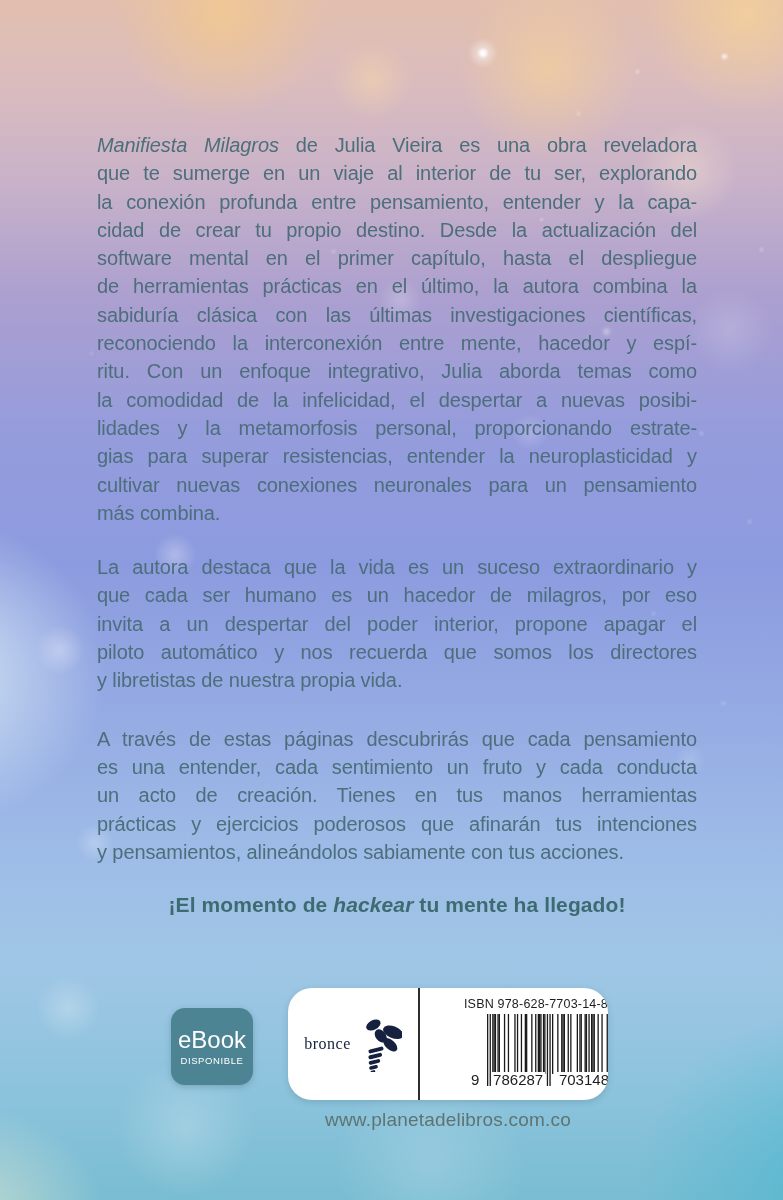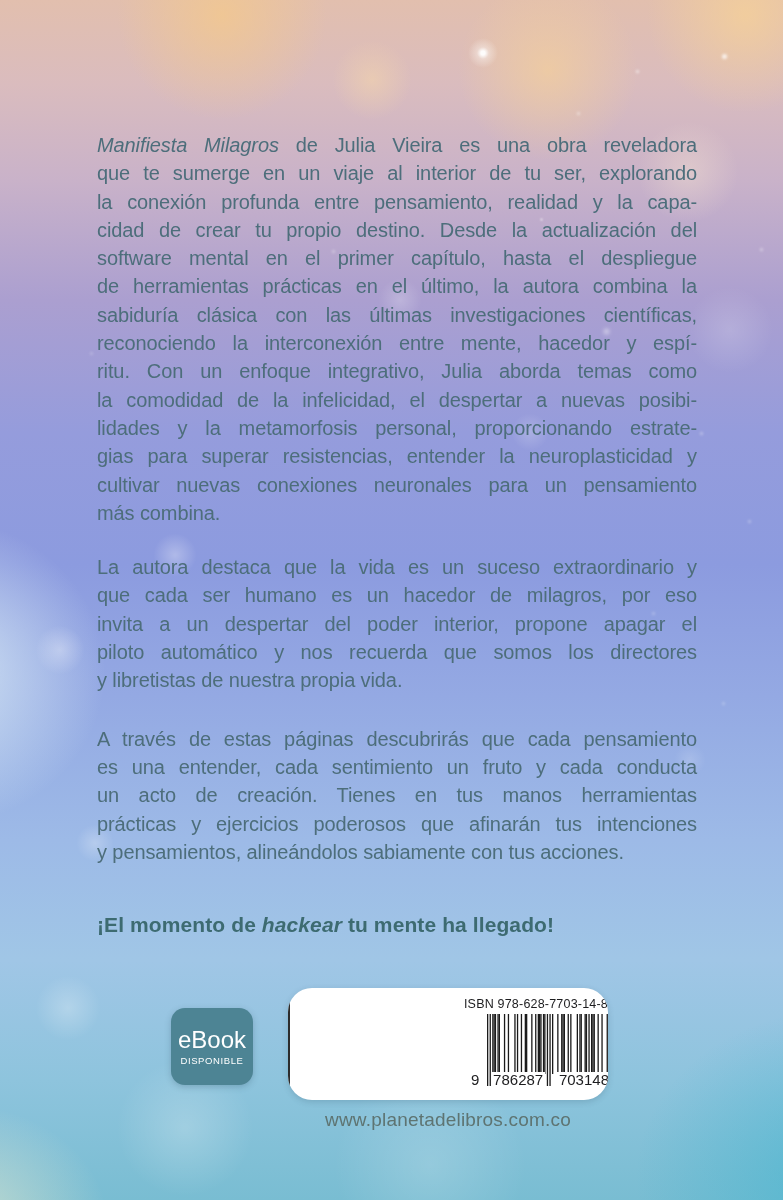--- a/index.html
+++ b/index.html
@@ -63,22 +63,22 @@
   }
   .line{
     height:28.3px;line-height:28.3px;letter-spacing:-.1px;
     text-align:justify;text-align-last:justify;white-space:nowrap;
   }
   .line.last{text-align-last:left;}
   .it{font-style:italic;}
   .para.p2{margin-top:26px;}
   .para.p3{margin-top:30px;}
   .tagline{
-    position:absolute;left:97px;top:893px;width:600px;
-    font-weight:bold;font-size:21px;letter-spacing:.1px;color:var(--tagline-text);margin-top:20px;
+    position:absolute;left:97px;top:893px;width:600px;text-align:center;
+    font-weight:bold;font-size:21px;letter-spacing:.1px;color:var(--tagline-text);
   }
   .ebook{
     position:absolute;left:171px;top:1008px;width:82px;height:77px;
     background:var(--ebook-badge-bg);border-radius:14px;
     display:flex;flex-direction:column;align-items:center;justify-content:center;
     color:var(--ebook-badge-text);
     box-shadow:0 2px 6px rgba(40,70,90,.25);
   }
   .ebook-title{font-size:24px;line-height:25px;}
   .ebook-sub{font-size:9.5px;letter-spacing:.6px;margin-top:3px;}
@@ -109,21 +109,21 @@
 </head>
 <body>
 
 <div class="cover">
   <div class="sparkles"></div>
 
   <div class="synopsis">
       <div class="para p1">
         <div class="line"><span class="it">Manifiesta Milagros</span><span> de Julia Vieira es una obra reveladora</span></div>
         <div class="line"><span>que te sumerge en un viaje al interior de tu ser, explorando</span></div>
-        <div class="line"><span>la conexión profunda entre pensamiento, realidad y la capa-</span></div>
+        <div class="line"><span>la conexión profunda entre pensamiento, entender y la capa-</span></div>
         <div class="line"><span>cidad de crear tu propio destino. Desde la actualización del</span></div>
         <div class="line"><span>software mental en el primer capítulo, hasta el despliegue</span></div>
         <div class="line"><span>de herramientas prácticas en el último, la autora combina la</span></div>
         <div class="line"><span>sabiduría clásica con las últimas investigaciones científicas,</span></div>
         <div class="line"><span>reconociendo la interconexión entre mente, hacedor y espí-</span></div>
         <div class="line"><span>ritu. Con un enfoque integrativo, Julia aborda temas como</span></div>
         <div class="line"><span>la comodidad de la infelicidad, el despertar a nuevas posibi-</span></div>
         <div class="line"><span>lidades y la metamorfosis personal, proporcionando estrate-</span></div>
         <div class="line"><span>gias para superar resistencias, entender la neuroplasticidad y</span></div>
         <div class="line"><span>cultivar nuevas conexiones neuronales para un pensamiento</span></div>
@@ -146,20 +146,38 @@
     </div>
 
   <div class="tagline"><span>¡El momento de </span><span class="it">hackear</span><span> tu mente ha llegado!</span></div>
 
   <div class="ebook">
     <div class="ebook-title">eBook</div>
     <div class="ebook-sub">DISPONIBLE</div>
   </div>
 
   <div class="panel">
+    <div class="panel-left">
+      <span class="bronce">bronce</span>
+      <svg class="bee" width="44" height="56" viewBox="0 0 60 76" aria-hidden="true">
+        <g fill="#16203f">
+          <ellipse cx="21" cy="12" rx="10.5" ry="6.5" transform="rotate(-27 21 12)"></ellipse>
+          <ellipse cx="31" cy="27" rx="7" ry="10" transform="rotate(-38 31 27)"></ellipse>
+          <ellipse cx="48" cy="22" rx="14.5" ry="8" transform="rotate(22 48 22)"></ellipse>
+          <ellipse cx="44" cy="39" rx="11.5" ry="6.5" transform="rotate(42 44 39)"></ellipse>
+          <g transform="rotate(-14 28 58)">
+            <rect x="17" y="43" width="21" height="5.4" rx="2.7"></rect>
+            <rect x="15" y="50.8" width="19" height="5.4" rx="2.7"></rect>
+            <rect x="13.5" y="58.4" width="16" height="5.2" rx="2.6"></rect>
+            <rect x="12.5" y="65.4" width="12" height="4.8" rx="2.4"></rect>
+            <rect x="13" y="71.6" width="6.5" height="3.4" rx="1.7"></rect>
+          </g>
+        </g>
+      </svg>
+    </div>
     <div class="divider"></div>
     <div class="panel-right">
       <div class="isbn">ISBN 978-628-7703-14-8</div>
       <div class="bc">
         <svg id="bars" width="124" height="72" viewBox="0 0 124 72">
             <rect x="3.00" y="0" width="1.3" height="72" fill="#1a1a1a"></rect>
             <rect x="5.60" y="0" width="1.3" height="72" fill="#1a1a1a"></rect>
             <rect x="8.20" y="0" width="1.3" height="60" fill="#1a1a1a"></rect>
             <rect x="9.50" y="0" width="1.3" height="60" fill="#1a1a1a"></rect>
             <rect x="10.80" y="0" width="1.3" height="60" fill="#1a1a1a"></rect>

